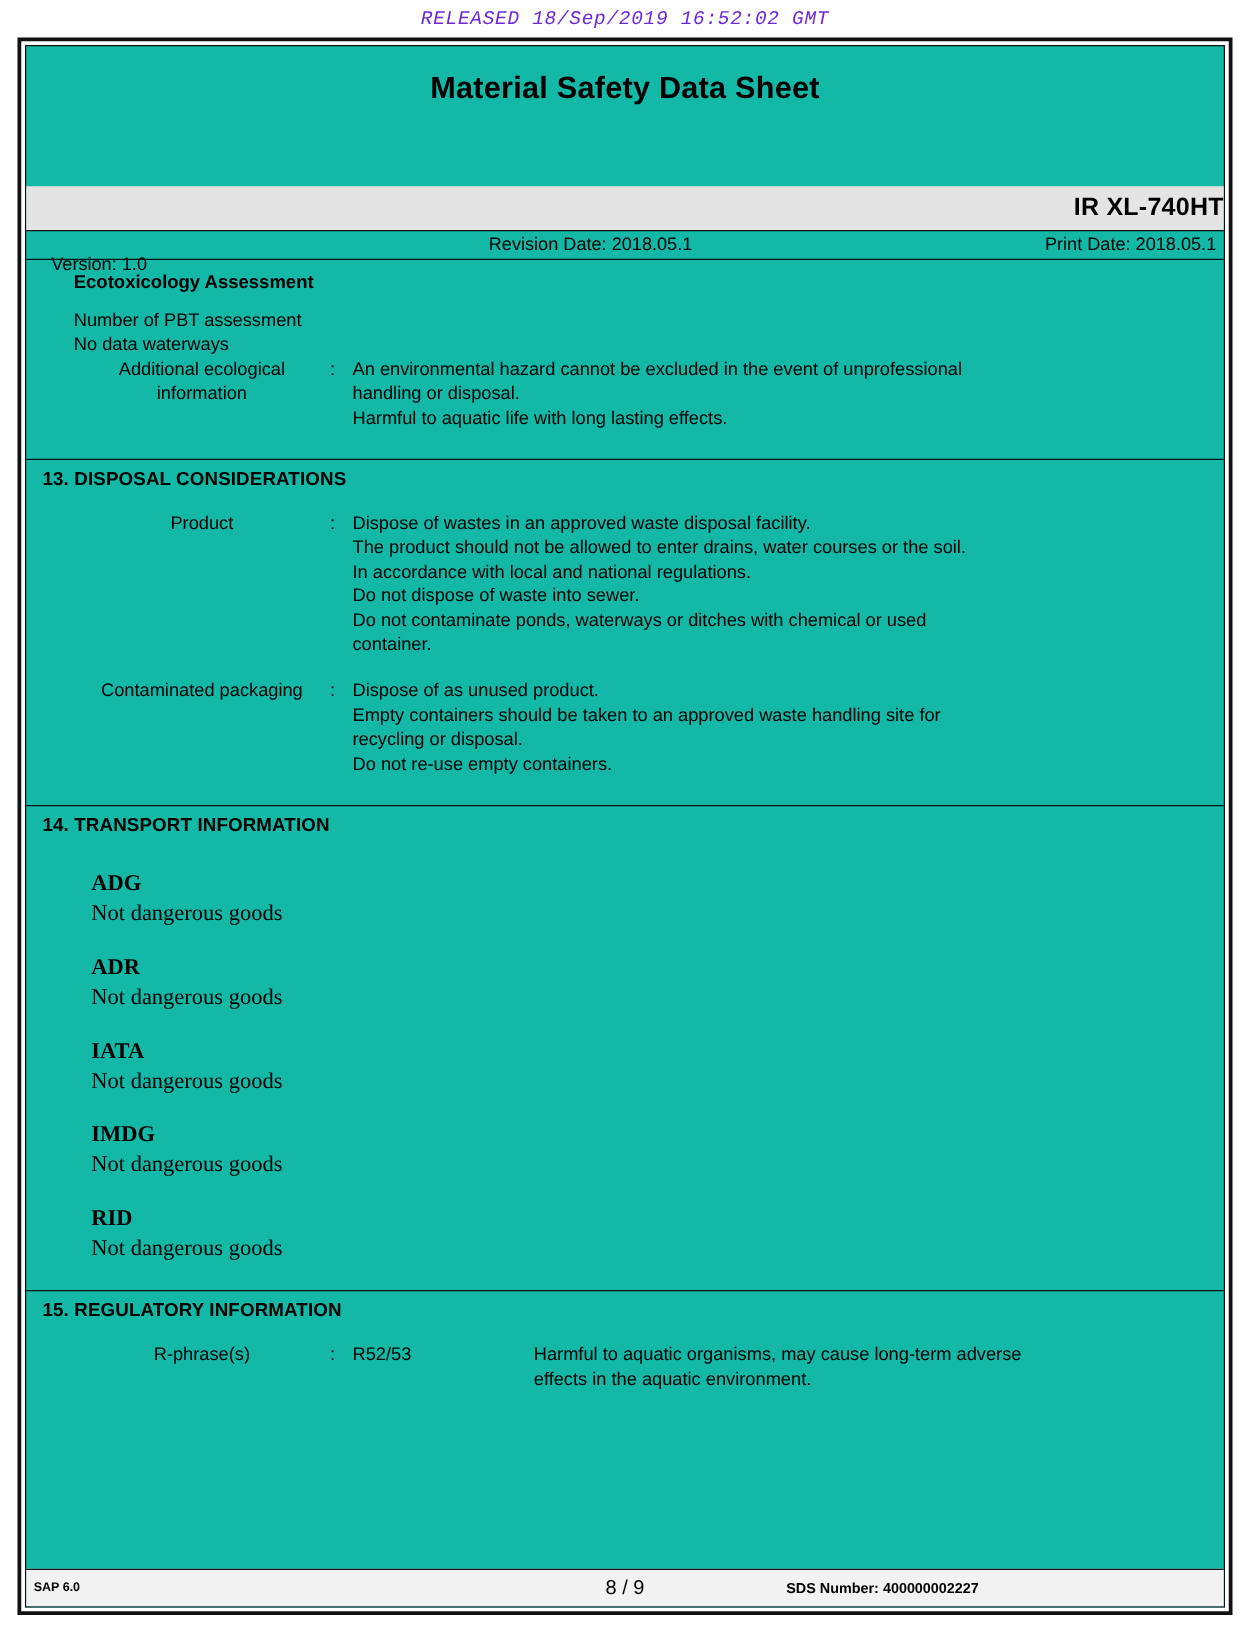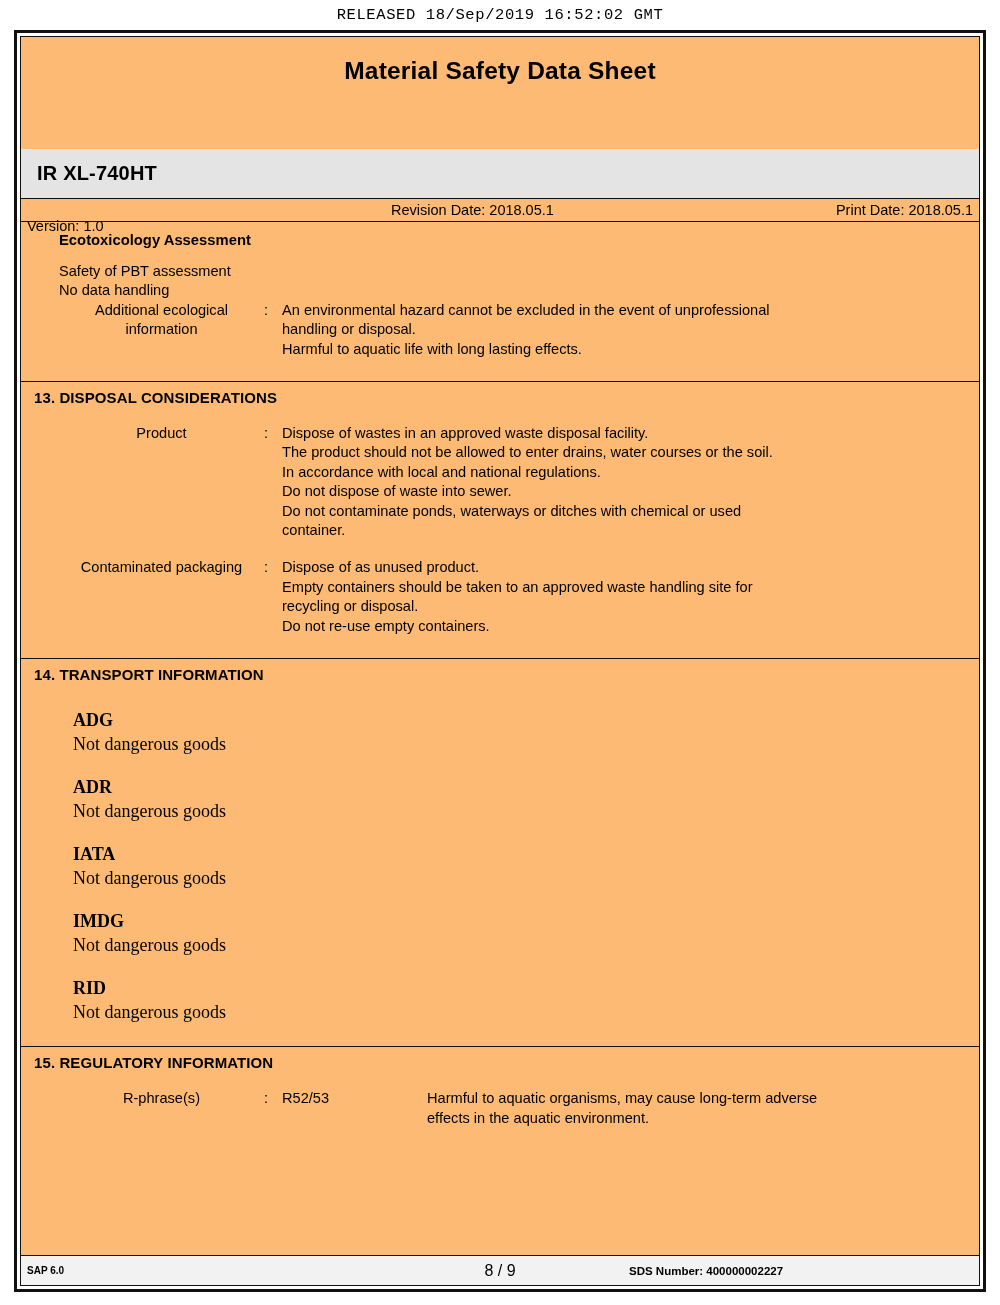--- a/index.html
+++ b/index.html
@@ -26,42 +26,43 @@
   .released-bar {
     height: 30px;
     display: flex;
     align-items: center;
     justify-content: center;
   }
   .released-text {
     font-family: "Liberation Mono", "DejaVu Sans Mono", monospace;
     font-size: 15.5px;
     letter-spacing: 0.6px;
-    color: #000000;
+    color: #6d28d9;
     white-space: pre;
+    font-style: italic;
   }
 
   
   .frame-outer {
     position: relative;
     margin: 0 14px 0 14px;
     border: 3px solid #111111;
     background: #ffffff;
     height: 1262px;
     box-sizing: border-box;
   }
   .frame-inner {
     position: absolute;
     left: 3px;
     right: 3px;
     top: 3px;
     bottom: 3px;
     border: 1px solid #111111;
     box-sizing: border-box;
-    background: #fdba74;
+    background: #14b8a6;
     display: flex;
     flex-direction: column;
   }
 
   
   .title-block {
     height: 112px;
     display: flex;
     justify-content: center;
     padding-top: 20px;
@@ -69,44 +70,45 @@
   }
   .doc-title {
     font-size: 24.5px;
     font-weight: bold;
     letter-spacing: 0.2px;
   }
 
   
   .product-banner {
     background: #e4e4e4;
-    height: 49px;
+    height: 35px;
     display: flex;
     align-items: center;
     padding-left: 16px;
     box-sizing: border-box;
+    justify-content: flex-end;
   }
   .product-name {
     font-size: 20px;
     font-weight: bold;
     letter-spacing: 0.2px;
   }
 
   
   .version-row {
     border-top: 1.5px solid #111111;
     border-bottom: 1.5px solid #111111;
     height: 24px;
     display: flex;
     align-items: center;
     font-size: 14.5px;
     position: relative;
     box-sizing: border-box;
   }
-  .version-left  { position: absolute; left: 6px; margin-top: 32px; }
+  .version-left  { position: absolute; left: 20px; margin-top: 32px; }
   .version-mid   { position: absolute; left: 370px; }
   .version-right { position: absolute; right: 6px; }
 
   
   .section {
     border-bottom: 1.5px solid #111111;
     box-sizing: border-box;
   }
   .section.no-rule { border-bottom: none; }
 
@@ -237,22 +239,22 @@
 
       <div class="version-row">
         <span class="version-left">Version:  1.0</span>
         <span class="version-mid">Revision Date:  2018.05.1</span>
         <span class="version-right">Print Date:  2018.05.1</span>
       </div>
 
       <div class="section pad-bottom-md">
         <div class="sub-heading">Ecotoxicology Assessment</div>
         <div class="gap-14"></div>
-        <div class="plain-line">Safety of PBT assessment</div>
-        <div class="plain-line">No data handling</div>
+        <div class="plain-line">Number of PBT assessment</div>
+        <div class="plain-line">No data waterways</div>
         <div class="row">
           <div class="label">
             <div>Additional ecological</div>
             <div>information</div>
           </div>
           <div class="colon">:</div>
           <div class="value">
             <div>An environmental hazard cannot be excluded in the event of unprofessional</div>
             <div>handling or disposal.</div>
             <div>Harmful to aquatic life with long lasting effects.</div>

